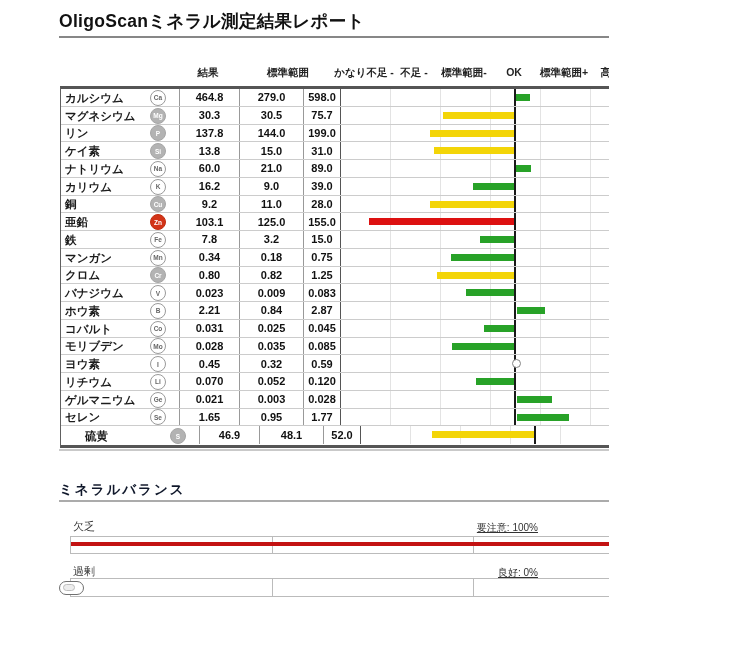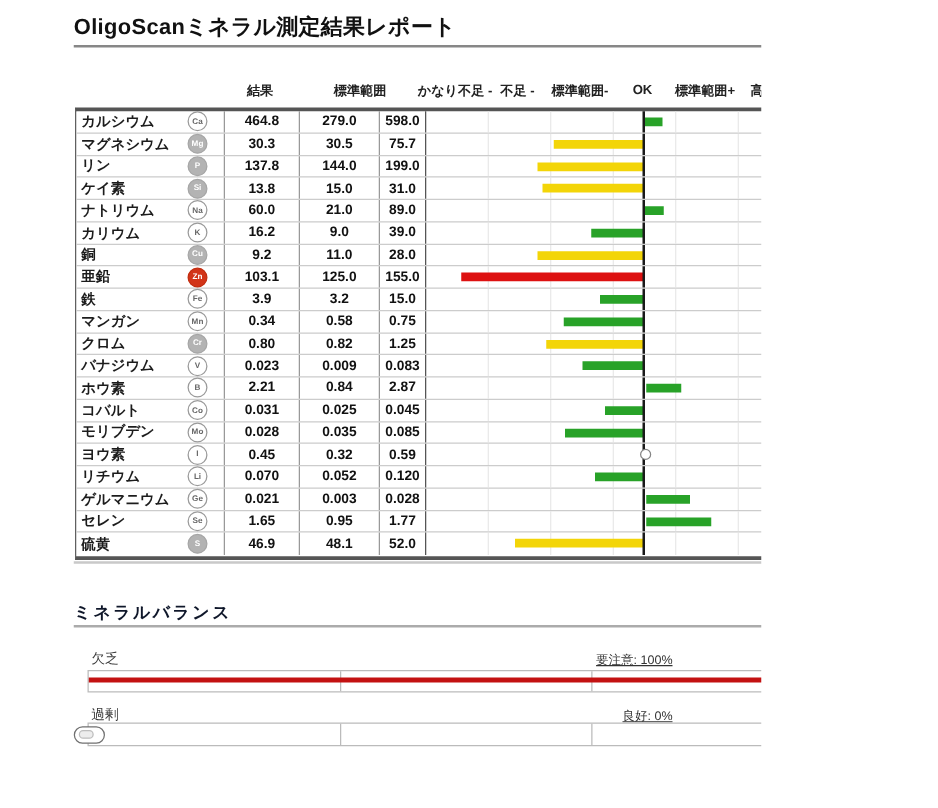--- a/index.html
+++ b/index.html
@@ -17,22 +17,22 @@
   .thead span { position:absolute; transform:translateX(-50%); white-space:nowrap; top:2px; }
 
   
   .mtable {
     position:absolute; left:60px; top:86px; width:629px; height:362px;
     border:1.5px solid #606060; border-top:3px solid #555; border-bottom:3px solid #555;
     background:#fff;
   }
   .mtable:after { content:""; position:absolute; left:-2px; right:-2px; bottom:-6px; height:2px; background:#c9c9c9; }
   .row { display:flex; height:17.75px; border-bottom:1px solid #ccc; }
-  .row:last-child { border-bottom:none; }
-  .cell-name { width:118px; display:flex; align-items:center; justify-content:space-between; padding:0 13px 0 4px; font-size:11.5px; font-weight:600; color:#1c1c1c; white-space:nowrap; }
+  .row:last-child { border-bottom:none;margin-left:20px; }
+  .cell-name { width:118px; display:flex; align-items:flex-end; justify-content:space-between; padding:0 13px 0 4px; font-size:11.5px; font-weight:600; color:#1c1c1c; white-space:nowrap; }
   .sym { width:16px; height:16px; min-width:16px; border-radius:50%; font-size:6.5px; font-weight:bold; display:flex; align-items:center; justify-content:center; letter-spacing:0; }
   .sym.outline { background:#fff; border:1px solid #9a9a9a; color:#666; }
   .sym.filled  { background:#b3b3b3; border:1px solid #a6a6a6; color:#fff; }
   .sym.alert   { background:#d23418; border:1px solid #c22d10; color:#fff; }
   .cell-num { width:60px; border-left:1px solid #999; display:flex; align-items:center; justify-content:center; font-size:11px; font-weight:600; color:#111; }
   .cell-min { width:64px; }
   .cell-max { width:37px; }
   .cell-chart {
     flex:1; position:relative; border-left:1.5px solid #555;
     background-image:linear-gradient(to right, transparent 0, transparent 49px, #e3e3e3 49px);
@@ -182,35 +182,35 @@
         <div class="cell-chart">
           <div class="bar" style="left: 28px; width: 147px; background: rgb(221, 17, 17);"></div>
           <div class="ok-line"></div>
         </div>
       </div>
       <div class="row">
         <div class="cell-name">
           <div class="">鉄</div>
           <div class="sym outline">Fe</div>
         </div>
-        <div class="cell-num">3.9</div>
+        <div class="cell-num">7.8</div>
         <div class="cell-num cell-min">3.2</div>
         <div class="cell-num cell-max">15.0</div>
         <div class="cell-chart">
           <div class="bar" style="left: 139px; width: 36px; background: rgb(40, 162, 40);"></div>
           <div class="ok-line"></div>
         </div>
       </div>
       <div class="row">
         <div class="cell-name">
           <div class="">マンガン</div>
           <div class="sym outline">Mn</div>
         </div>
         <div class="cell-num">0.34</div>
-        <div class="cell-num cell-min">0.58</div>
+        <div class="cell-num cell-min">0.18</div>
         <div class="cell-num cell-max">0.75</div>
         <div class="cell-chart">
           <div class="bar" style="left: 110px; width: 65px; background: rgb(40, 162, 40);"></div>
           <div class="ok-line"></div>
         </div>
       </div>
       <div class="row">
         <div class="cell-name">
           <div class="">クロム</div>
           <div class="sym filled">Cr</div>

